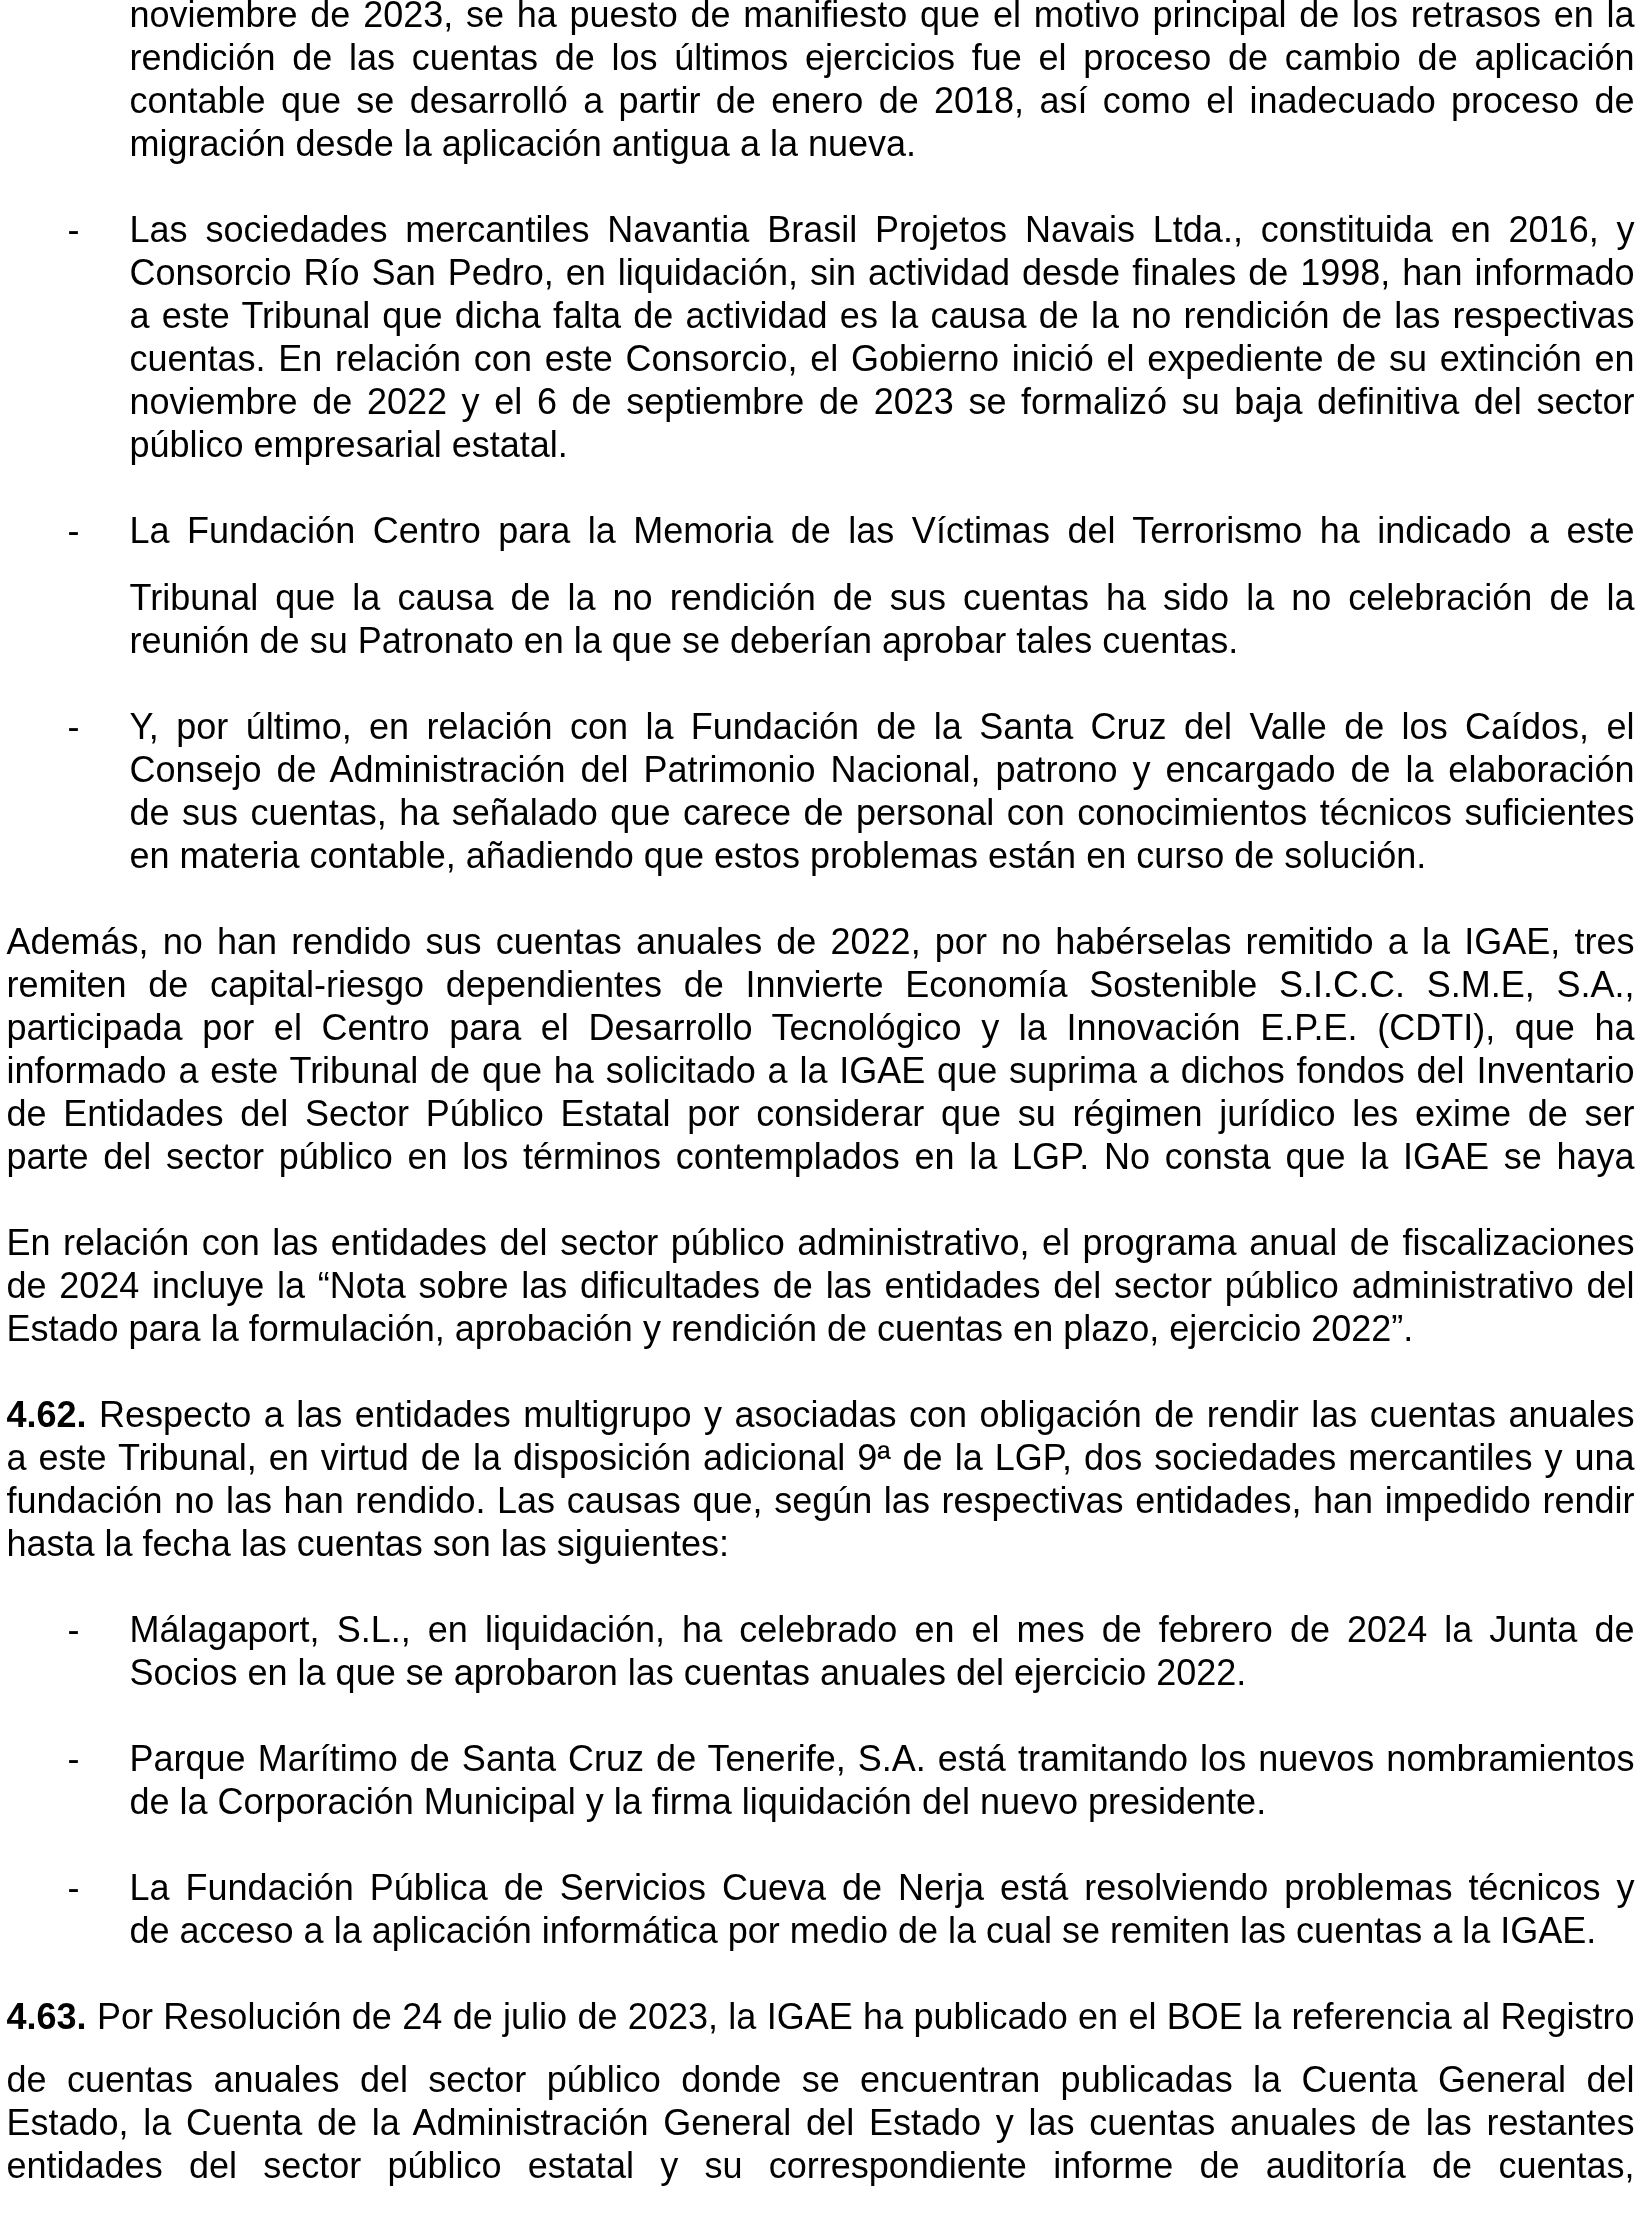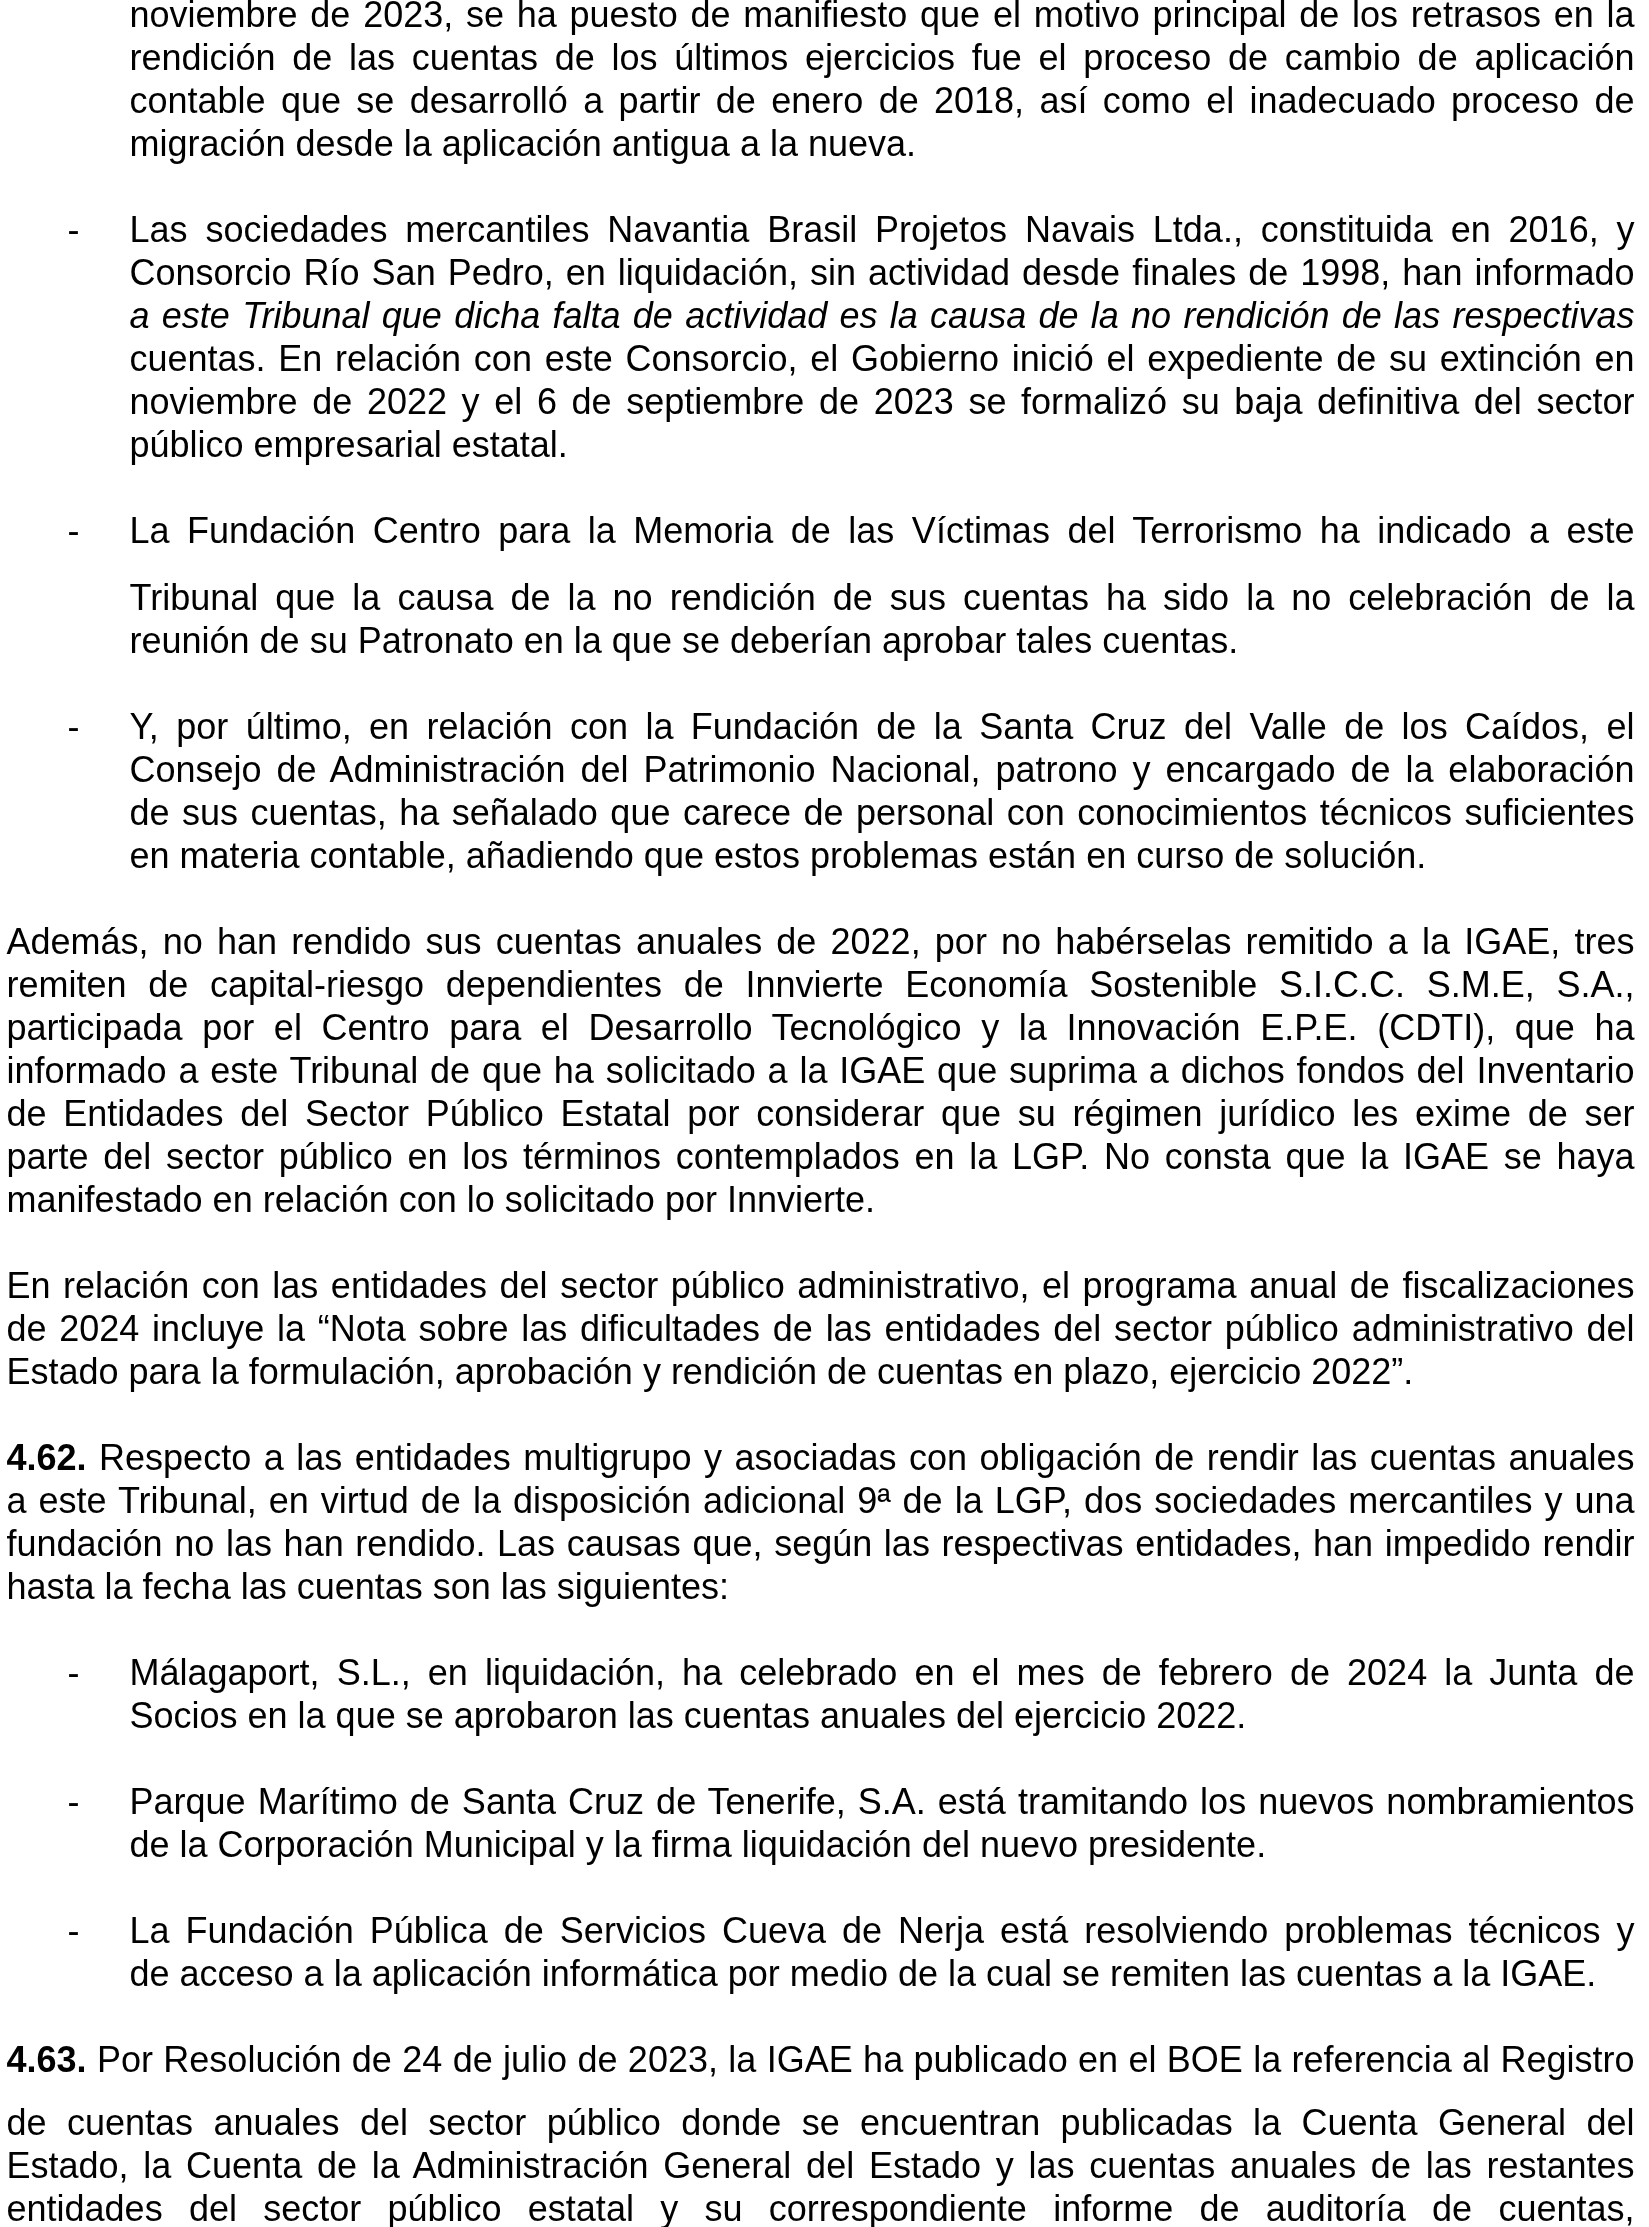--- a/index.html
+++ b/index.html
@@ -24,21 +24,21 @@
     <div class="line" style="white-space: nowrap;">noviembre de 2023, se ha puesto de manifiesto que el motivo principal de los retrasos en la</div>
     <div class="line" style="white-space: nowrap;">rendición de las cuentas de los últimos ejercicios fue el proceso de cambio de aplicación</div>
     <div class="line" style="white-space: nowrap;">contable que se desarrolló a partir de enero de 2018, así como el inadecuado proceso de</div>
     <div class="line last">migración desde la aplicación antigua a la nueva.</div>
   </div>
 
   <div class="block bullet">
     <span class="dash">-</span>
     <div class="line" style="white-space: nowrap;">Las sociedades mercantiles Navantia Brasil Projetos Navais Ltda., constituida en 2016, y</div>
     <div class="line" style="white-space: nowrap;">Consorcio Río San Pedro, en liquidación, sin actividad desde finales de 1998, han informado</div>
-    <div class="line" style="white-space: nowrap; font-style: italic;">a este Tribunal que dicha falta de actividad es la causa de la no rendición de las respectivas</div>
+    <div class="line" style="white-space: nowrap;">a este Tribunal que dicha falta de actividad es la causa de la no rendición de las respectivas</div>
     <div class="line" style="white-space: nowrap;">cuentas. En relación con este Consorcio, el Gobierno inició el expediente de su extinción en</div>
     <div class="line" style="white-space: nowrap;">noviembre de 2022 y el 6 de septiembre de 2023 se formalizó su baja definitiva del sector</div>
     <div class="line last">público empresarial estatal.</div>
   </div>
 
   <div class="block bullet">
     <span class="dash">-</span>
     <div class="line" style="white-space: nowrap;">La Fundación Centro para la Memoria de las Víctimas del Terrorismo ha indicado a este</div>
     <div class="line" style="white-space: nowrap; margin-top: 24px;">Tribunal que la causa de la no rendición de sus cuentas ha sido la no celebración de la</div>
     <div class="line last">reunión de su Patronato en la que se deberían aprobar tales cuentas.</div>
@@ -52,21 +52,20 @@
     <div class="line last">en materia contable, añadiendo que estos problemas están en curso de solución.</div>
   </div>
 
   <div class="block">
     <div class="line" style="white-space: nowrap;">Además, no han rendido sus cuentas anuales de 2022, por no habérselas remitido a la IGAE, tres</div>
     <div class="line" style="white-space: nowrap;">remiten de capital-riesgo dependientes de Innvierte Economía Sostenible S.I.C.C. S.M.E, S.A.,</div>
     <div class="line" style="white-space: nowrap;">participada por el Centro para el Desarrollo Tecnológico y la Innovación E.P.E. (CDTI), que ha</div>
     <div class="line" style="white-space: nowrap;">informado a este Tribunal de que ha solicitado a la IGAE que suprima a dichos fondos del Inventario</div>
     <div class="line" style="white-space: nowrap;">de Entidades del Sector Público Estatal por considerar que su régimen jurídico les exime de ser</div>
     <div class="line" style="white-space: nowrap;">parte del sector público en los términos contemplados en la LGP. No consta que la IGAE se haya</div>
-    <div class="line last">manifestado en relación con lo solicitado por Innvierte.</div>
   </div>
 
   <div class="block">
     <div class="line" style="white-space: nowrap;">En relación con las entidades del sector público administrativo, el programa anual de fiscalizaciones</div>
     <div class="line" style="white-space: nowrap;">de 2024 incluye la “Nota sobre las dificultades de las entidades del sector público administrativo del</div>
     <div class="line last">Estado para la formulación, aprobación y rendición de cuentas en plazo, ejercicio 2022”.</div>
   </div>
 
   <div class="block">
     <div class="line" style="white-space: nowrap;"><span class="num">4.62.</span><span> Respecto a las entidades multigrupo y asociadas con obligación de rendir las cuentas anuales</span></div>

